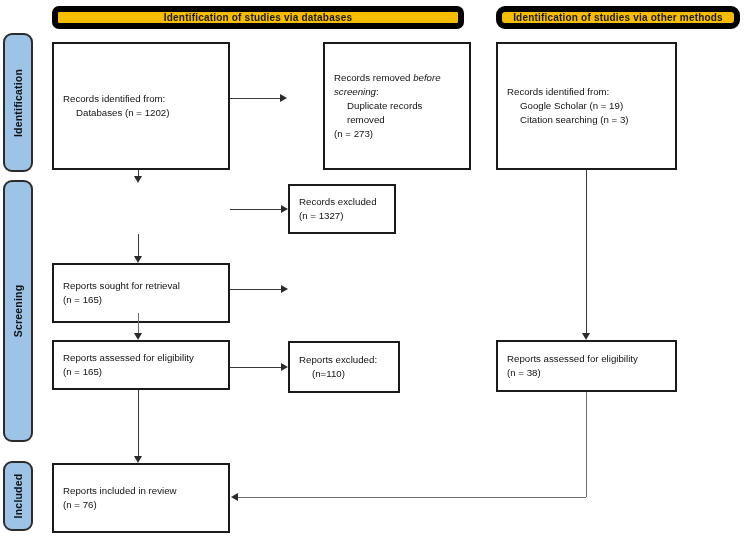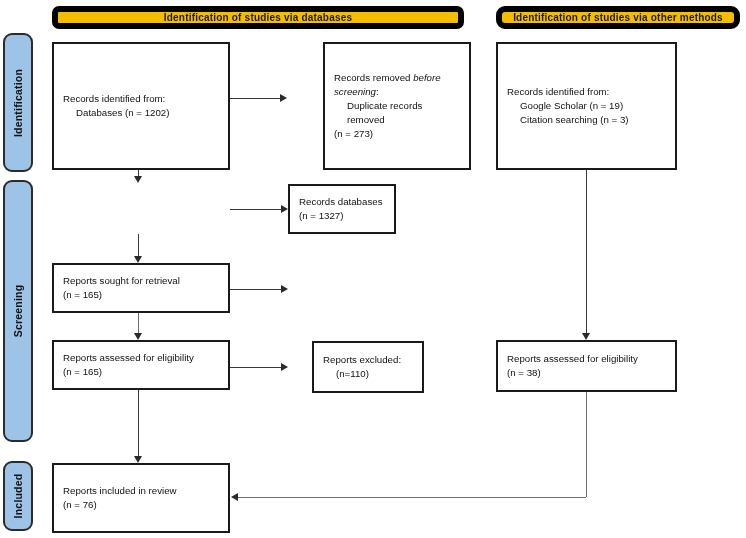--- a/index.html
+++ b/index.html
@@ -93,41 +93,41 @@
     <div class="txt">
       <span>Records identified from:</span>
       <span class="ind">Google Scholar (n = 19)</span>
       <span class="ind">Citation searching (n = 3)</span>
     </div>
   </div>
 
 
   <div class="box" style="left:288px;top:184px;width:108px;height:50px;">
     <div class="txt">
-      <span>Records databases</span><br>
+      <span>Records excluded</span><br>
       <span>(n = 1327)</span>
     </div>
   </div>
 
-  <div class="box" style="left:52px;top:263px;width:178px;height:50px;">
+  <div class="box" style="left:52px;top:263px;width:178px;height:60px;">
     <div class="txt">
       <span>Reports sought for retrieval</span><br>
       <span>(n = 165)</span>
     </div>
   </div>
 
 
   <div class="box" style="left:52px;top:340px;width:178px;height:50px;">
     <div class="txt">
       <span>Reports assessed for eligibility</span><br>
       <span>(n = 165)</span>
     </div>
   </div>
 
-  <div class="box" style="left:288px;top:341px;width:112px;height:52px;margin-left:24px;">
+  <div class="box" style="left:288px;top:341px;width:112px;height:52px;">
     <div class="txt">
       <span>Reports excluded:</span>
       <span class="ind">(n=110)</span>
     </div>
   </div>
 
   <div class="box" style="left:496px;top:340px;width:181px;height:52px;">
     <div class="txt">
       <span>Reports assessed for eligibility</span><br>
       <span>(n = 38)</span>

